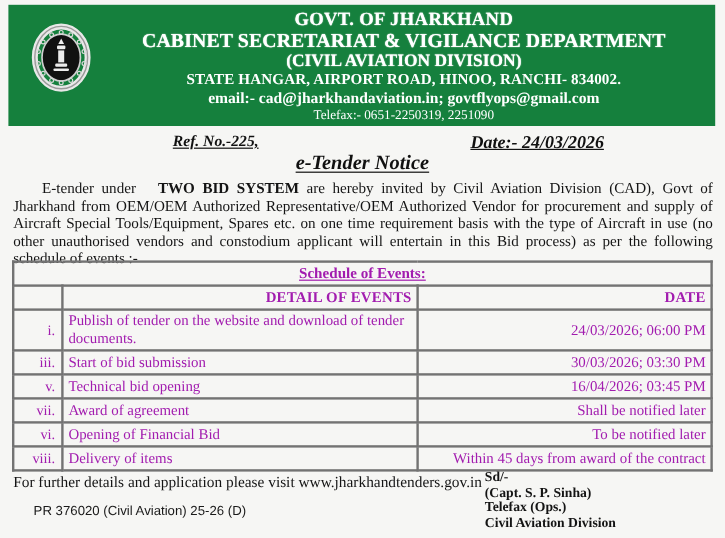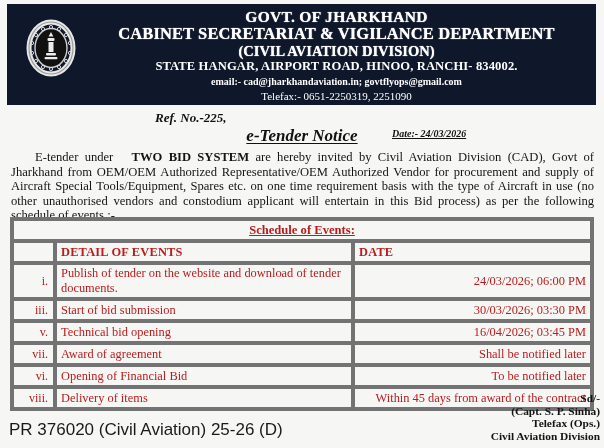--- a/index.html
+++ b/index.html
@@ -23,21 +23,21 @@
     box-sizing: border-box;
   }
 
   
   .letterhead {
     position: absolute;
     left: 7px;
     top: 4px;
     width: 589px;
     height: 101px;
-    background: #0f172a;
+    background: #15803d;
     color: #ffffff;
     box-sizing: border-box;
     overflow: hidden;
   }
   .emblem {
     position: absolute;
     left: 18px;
     top: 14px;
     width: 52px;
     height: 60px;
@@ -71,50 +71,51 @@
     line-height: 16px;
     text-shadow: 0 0 1px #fff;
   }
   .lh-l4 {
     font-size: 12.6px;
     font-weight: bold;
     line-height: 15px;
     letter-spacing: 0.1px;
   }
   .lh-l5 {
-    font-size: 10px;
+    font-size: 13px;
     font-weight: bold;
     line-height: 15px;
   }
   .lh-l6 {
     font-size: 11px;
     line-height: 14px;
   }
 
   
   .refrow {
     position: absolute;
     left: 7px;
     top: 110px;
     width: 589px;
     height: 16px;
   }
   .ref-no {
     position: absolute;
-    left: 148px;
+    left: 137px;
     top: 0;
     font-size: 13px;
     font-weight: bold;
     font-style: italic;
+    text-decoration: underline;
   }
   .ref-date {
     position: absolute;
     left: 385px;
-    top: 18px;
-    font-size: 10px;
+    top: 1px;
+    font-size: 15px;
     font-weight: bold;
     font-style: italic;
     text-decoration: underline;
   }
   .notice-title {
     position: absolute;
     left: 0;
     right: 0;
     top: 126px;
     text-align: center;
@@ -145,36 +146,36 @@
   .sched {
     position: absolute;
     left: 10px;
     top: 217px;
     width: 584px;
     border-collapse: collapse;
     font-size: 12.4px;
     background: transparent;
   }
   .sched td, .sched th {
-    border: 4px solid #737373;
+    border: 2px solid #737373;
     padding: 1px 4px;
     vertical-align: middle;
-    color: #b91c1c;
+    color: #a21caf;
     font-weight: normal;
   }
   .sched .sched-title {
     text-align: center;
     font-weight: bold;
     font-size: 12.6px;
     padding: 2px 0 1px 0;
     height: 15px;
   }
   .sched .sched-title span { text-decoration: underline; }
   .sched .colhead {
-    text-align: left;
+    text-align: right;
     font-weight: bold;
     font-size: 12.4px;
     letter-spacing: 0.2px;
     height: 16px;
   }
   .c-num {
     width: 30px;
     text-align: right;
     padding-right: 5px !important;
     font-size: 12px;
@@ -190,32 +191,32 @@
     left: 11px;
     top: 395px;
     font-size: 12.8px;
     color: #141414;
   }
   .sign-block {
     position: absolute;
     left: 404px;
     top: 392px;
     width: 196px;
-    text-align: right;
+    text-align: left;
     font-size: 11.4px;
     font-weight: bold;
     line-height: 12.6px;
     color: #141414;
   }
   .pr-line {
     position: absolute;
-    left: 9px;
+    left: 28px;
     top: 420px;
     font-family: "Liberation Sans", "DejaVu Sans", sans-serif;
-    font-size: 17px;
+    font-size: 11px;
     color: #1a1a1a;
   }
 </style>
 </head>
 <body>
 
 <div class="page">
 
   <div class="letterhead">
 
@@ -312,20 +313,21 @@
         <td class="c-date">To be notified later</td>
       </tr>
       <tr>
         <td class="c-num">viii.</td>
         <td class="c-detail"> Delivery of items</td>
         <td class="c-date">Within 45 days from award of the  contract</td>
       </tr>
     </tbody>
   </table>
 
+  <div class="footer-line">For further details and application please visit www.jharkhandtenders.gov.in</div>
 
   <div class="sign-block">
     <div>Sd/-</div>
     <div>(Capt. S. P. Sinha)</div>
     <div>Telefax (Ops.)</div>
     <div>Civil Aviation Division</div>
   </div>
 
   <div class="pr-line">PR 376020 (Civil Aviation) 25-26 (D)</div>
 

